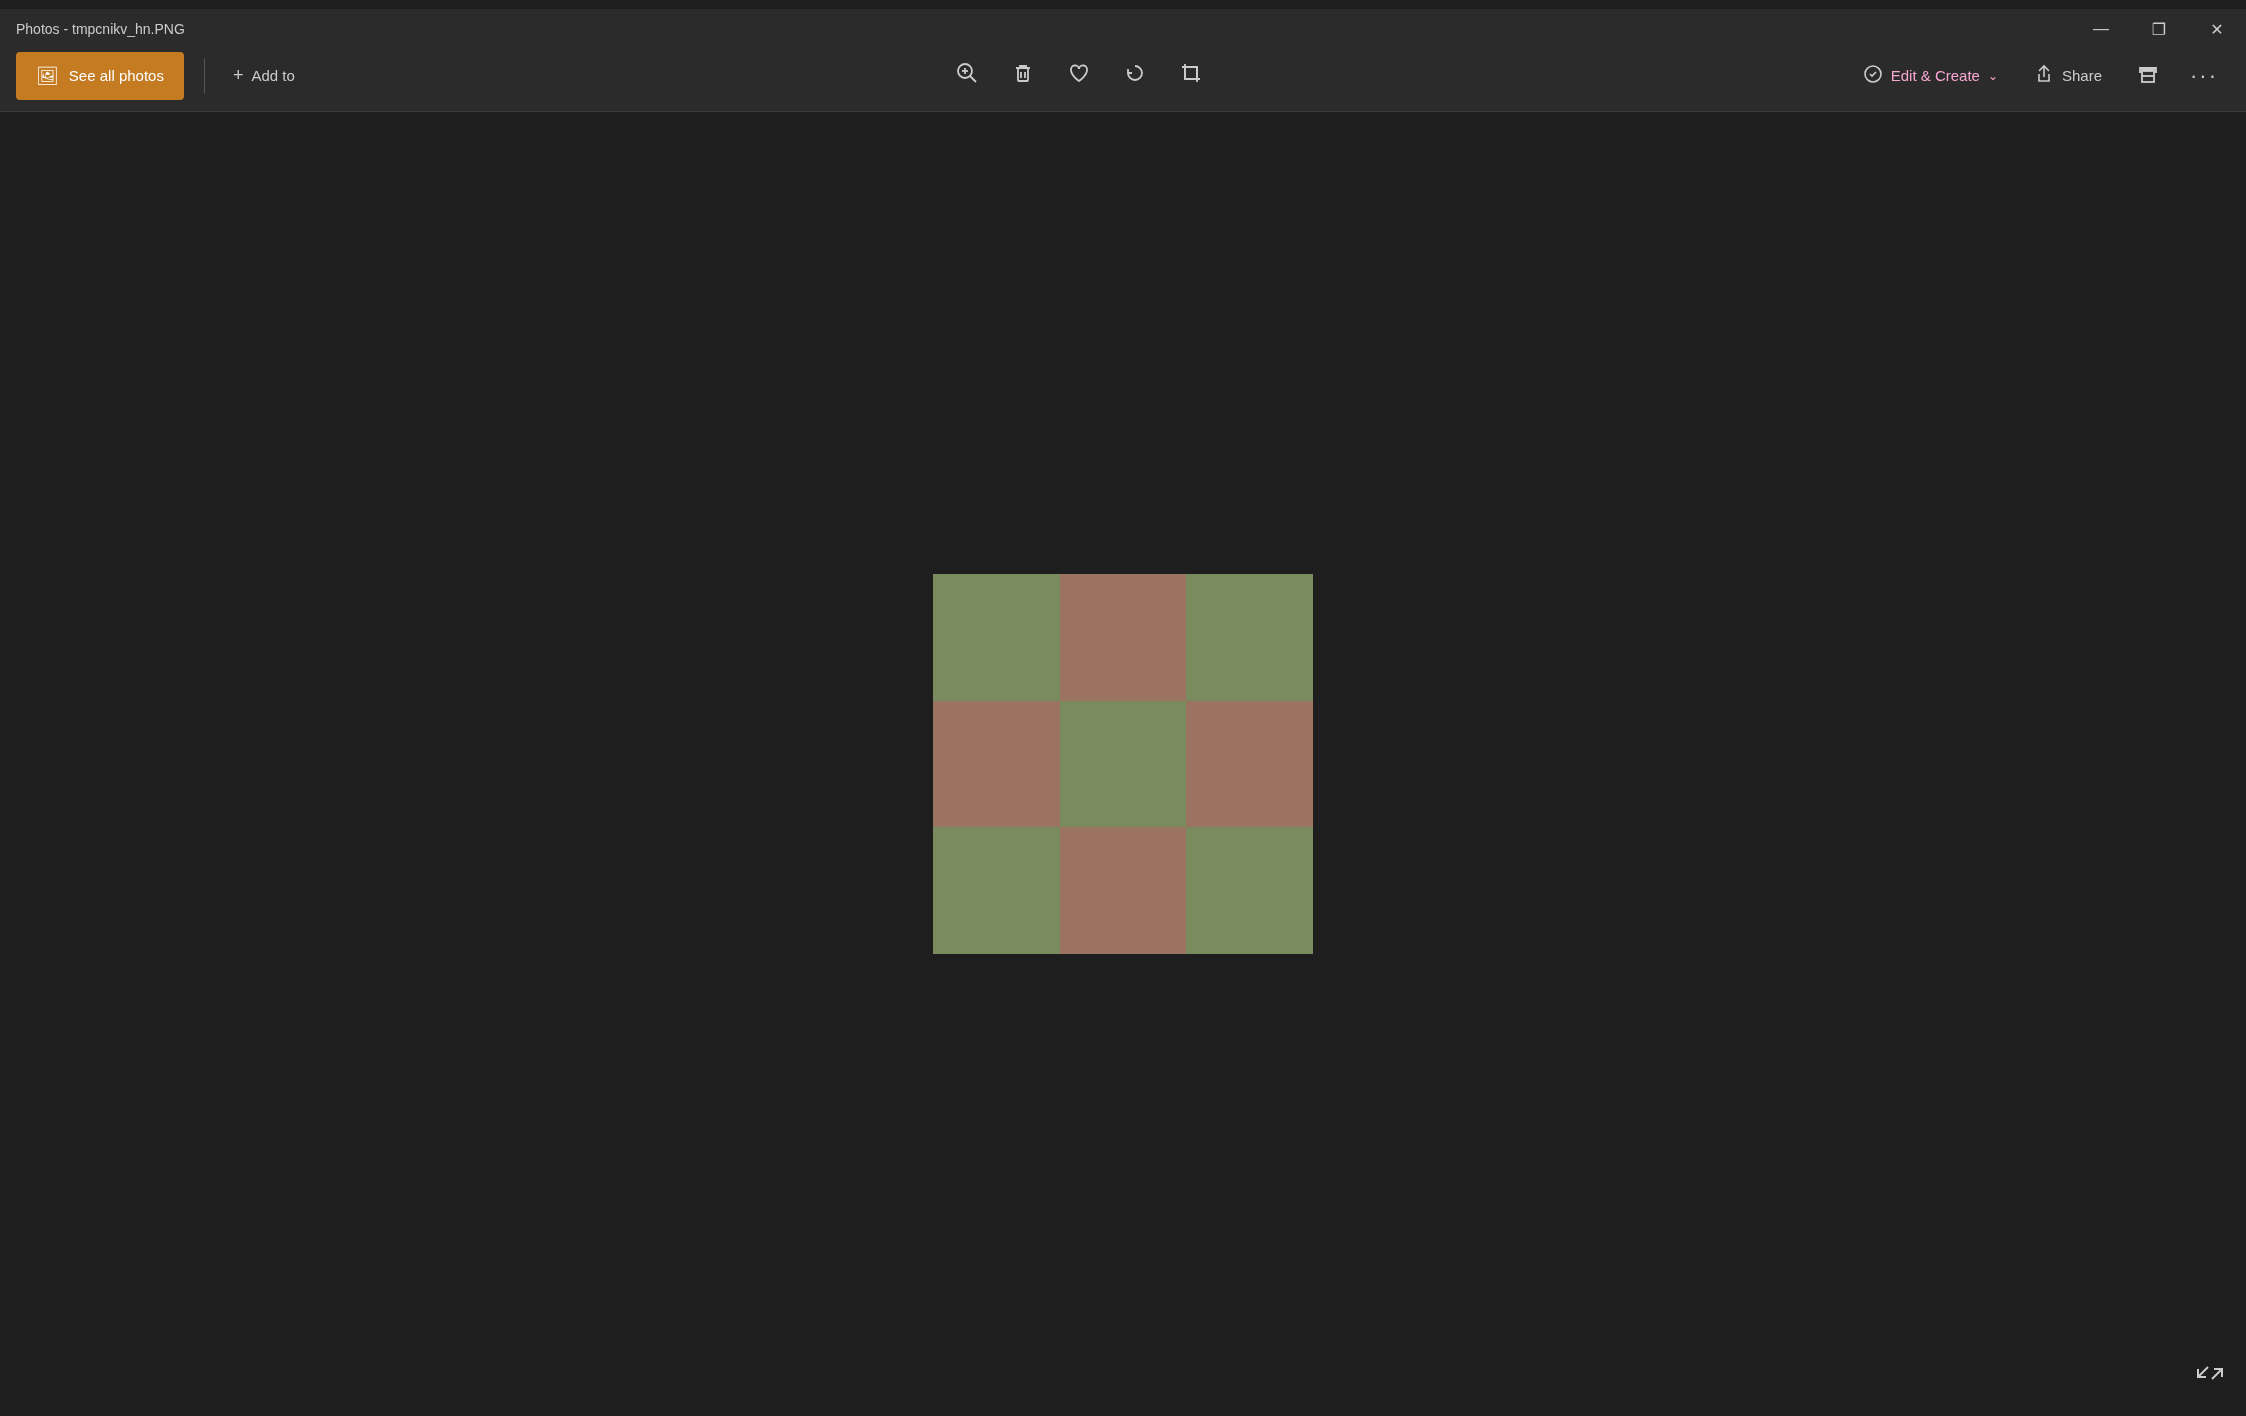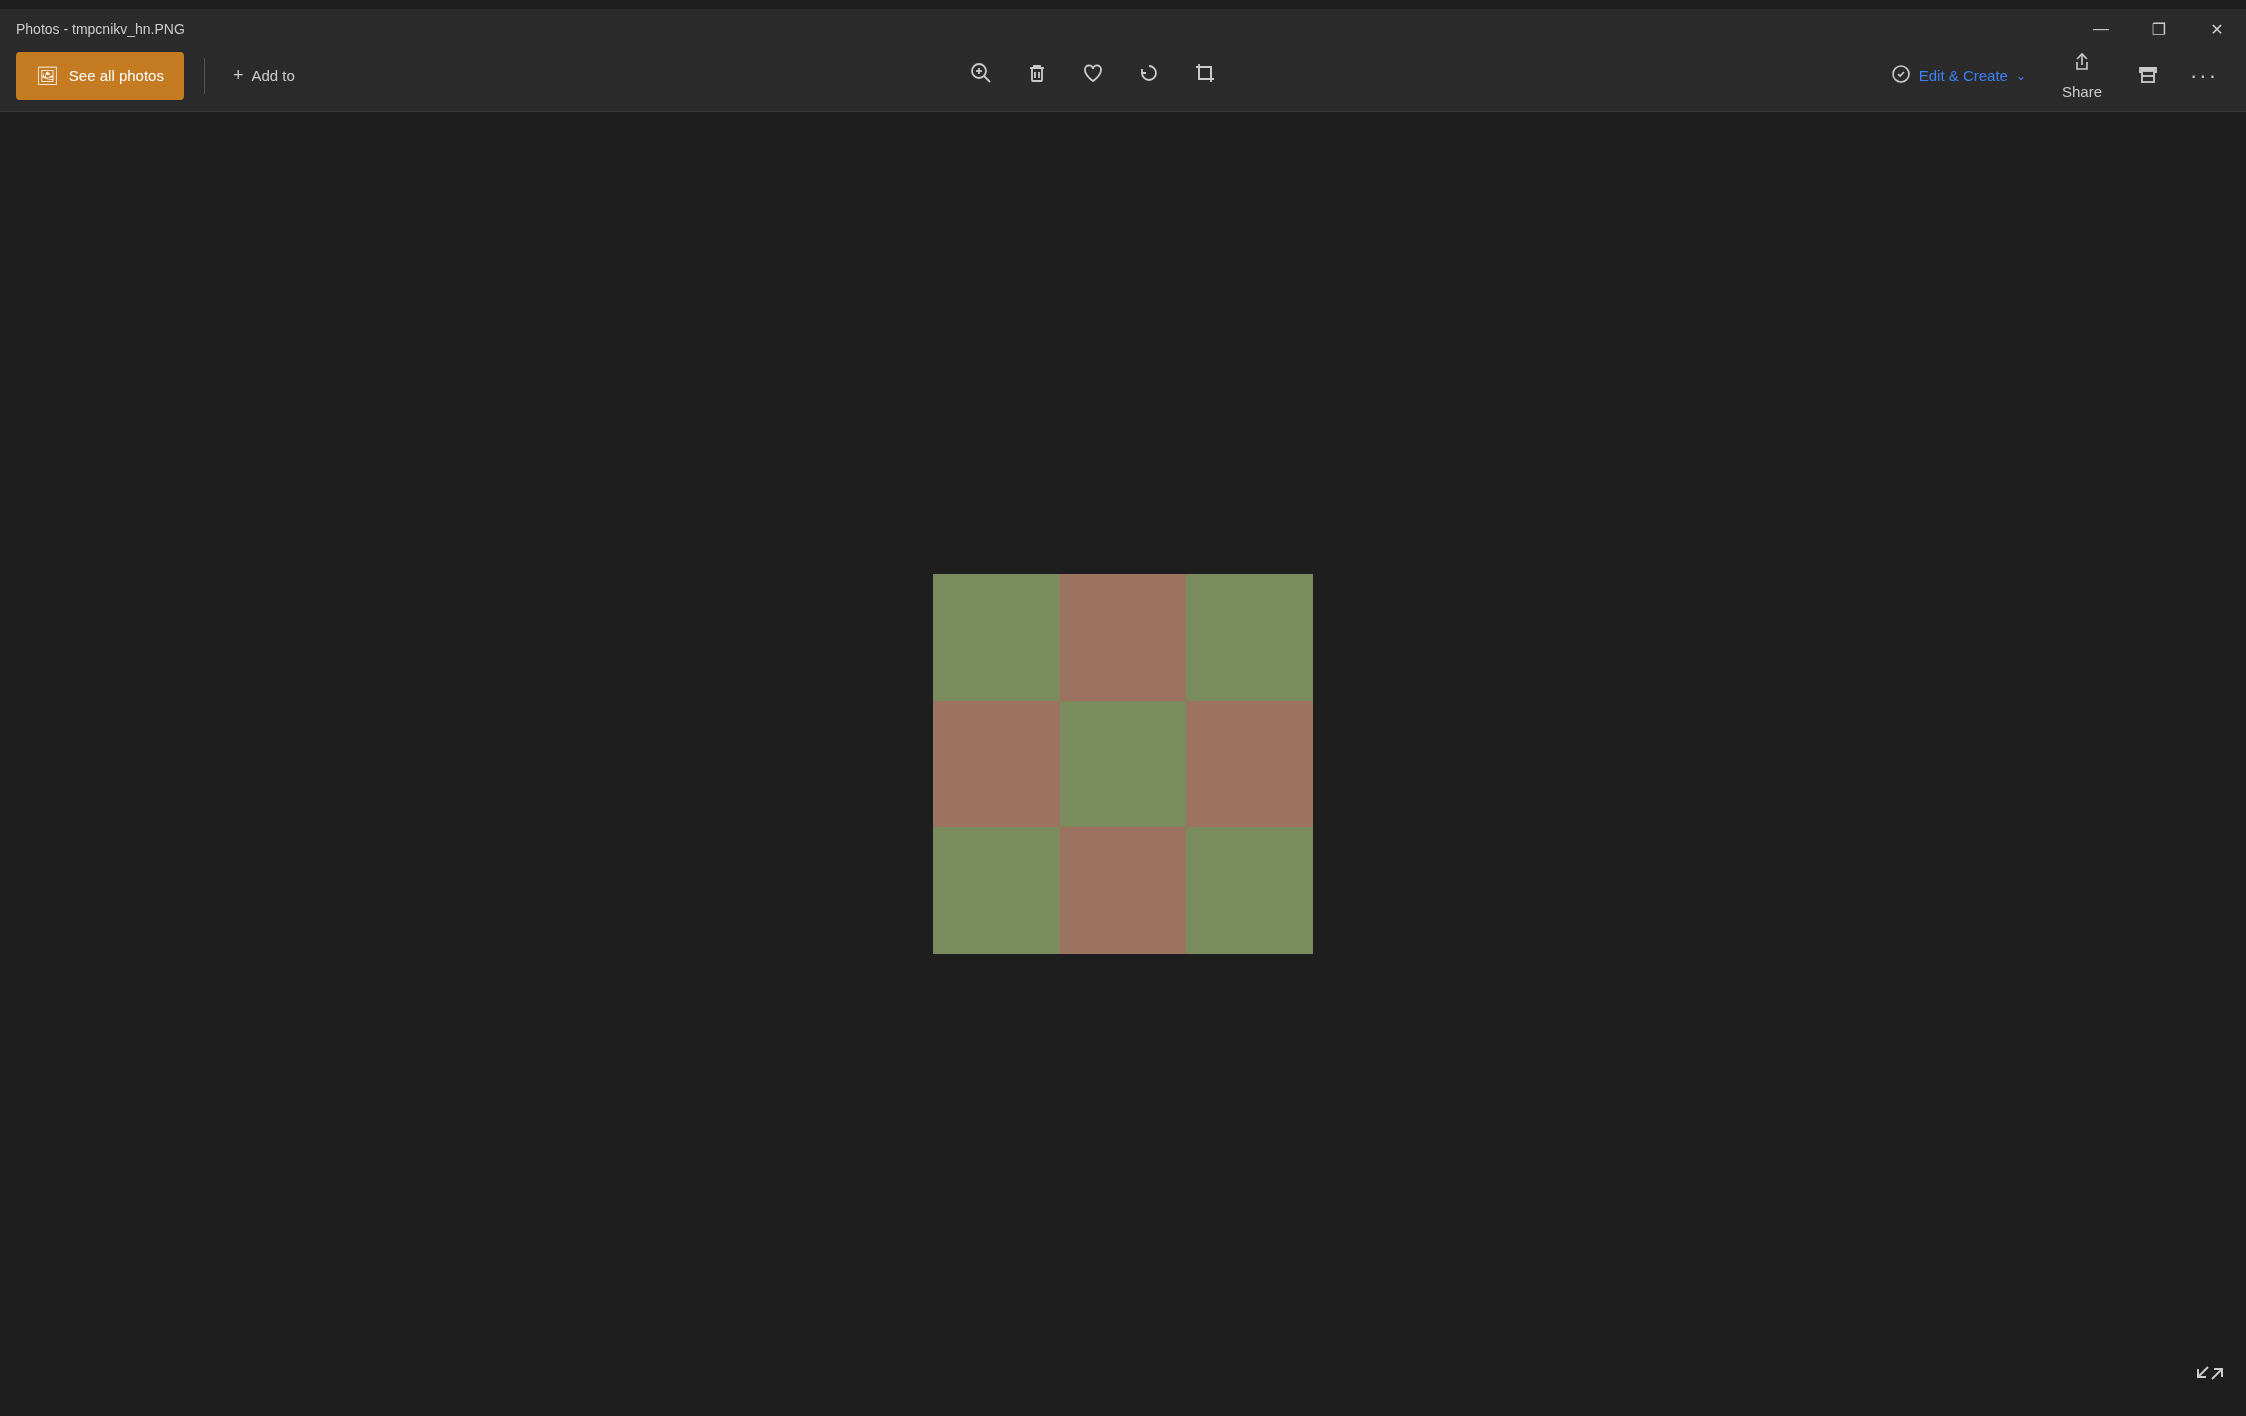--- a/index.html
+++ b/index.html
@@ -113,38 +113,37 @@
       margin-left: auto;
     }
     .edit-create-btn {
       display: flex;
       align-items: center;
       gap: 8px;
       height: 48px;
       padding: 0 16px;
       background: transparent;
       border: none;
-      color: #3b82f6;
+      color: #f9a8d4;
       cursor: pointer;
       font-size: 15px;
       border-radius: 4px;
     }
     .share-btn {
       display: flex;
       align-items: center;
       gap: 8px;
       height: 48px;
       padding: 0 16px;
       background: transparent;
       border: none;
       color: #cccccc;
       cursor: pointer;
       font-size: 15px;
       border-radius: 4px;
-      flex-direction: column;
     }
     .print-btn {
       width: 52px;
       height: 48px;
       display: flex;
       align-items: center;
       justify-content: center;
       background: transparent;
       border: none;
       color: #cccccc;

